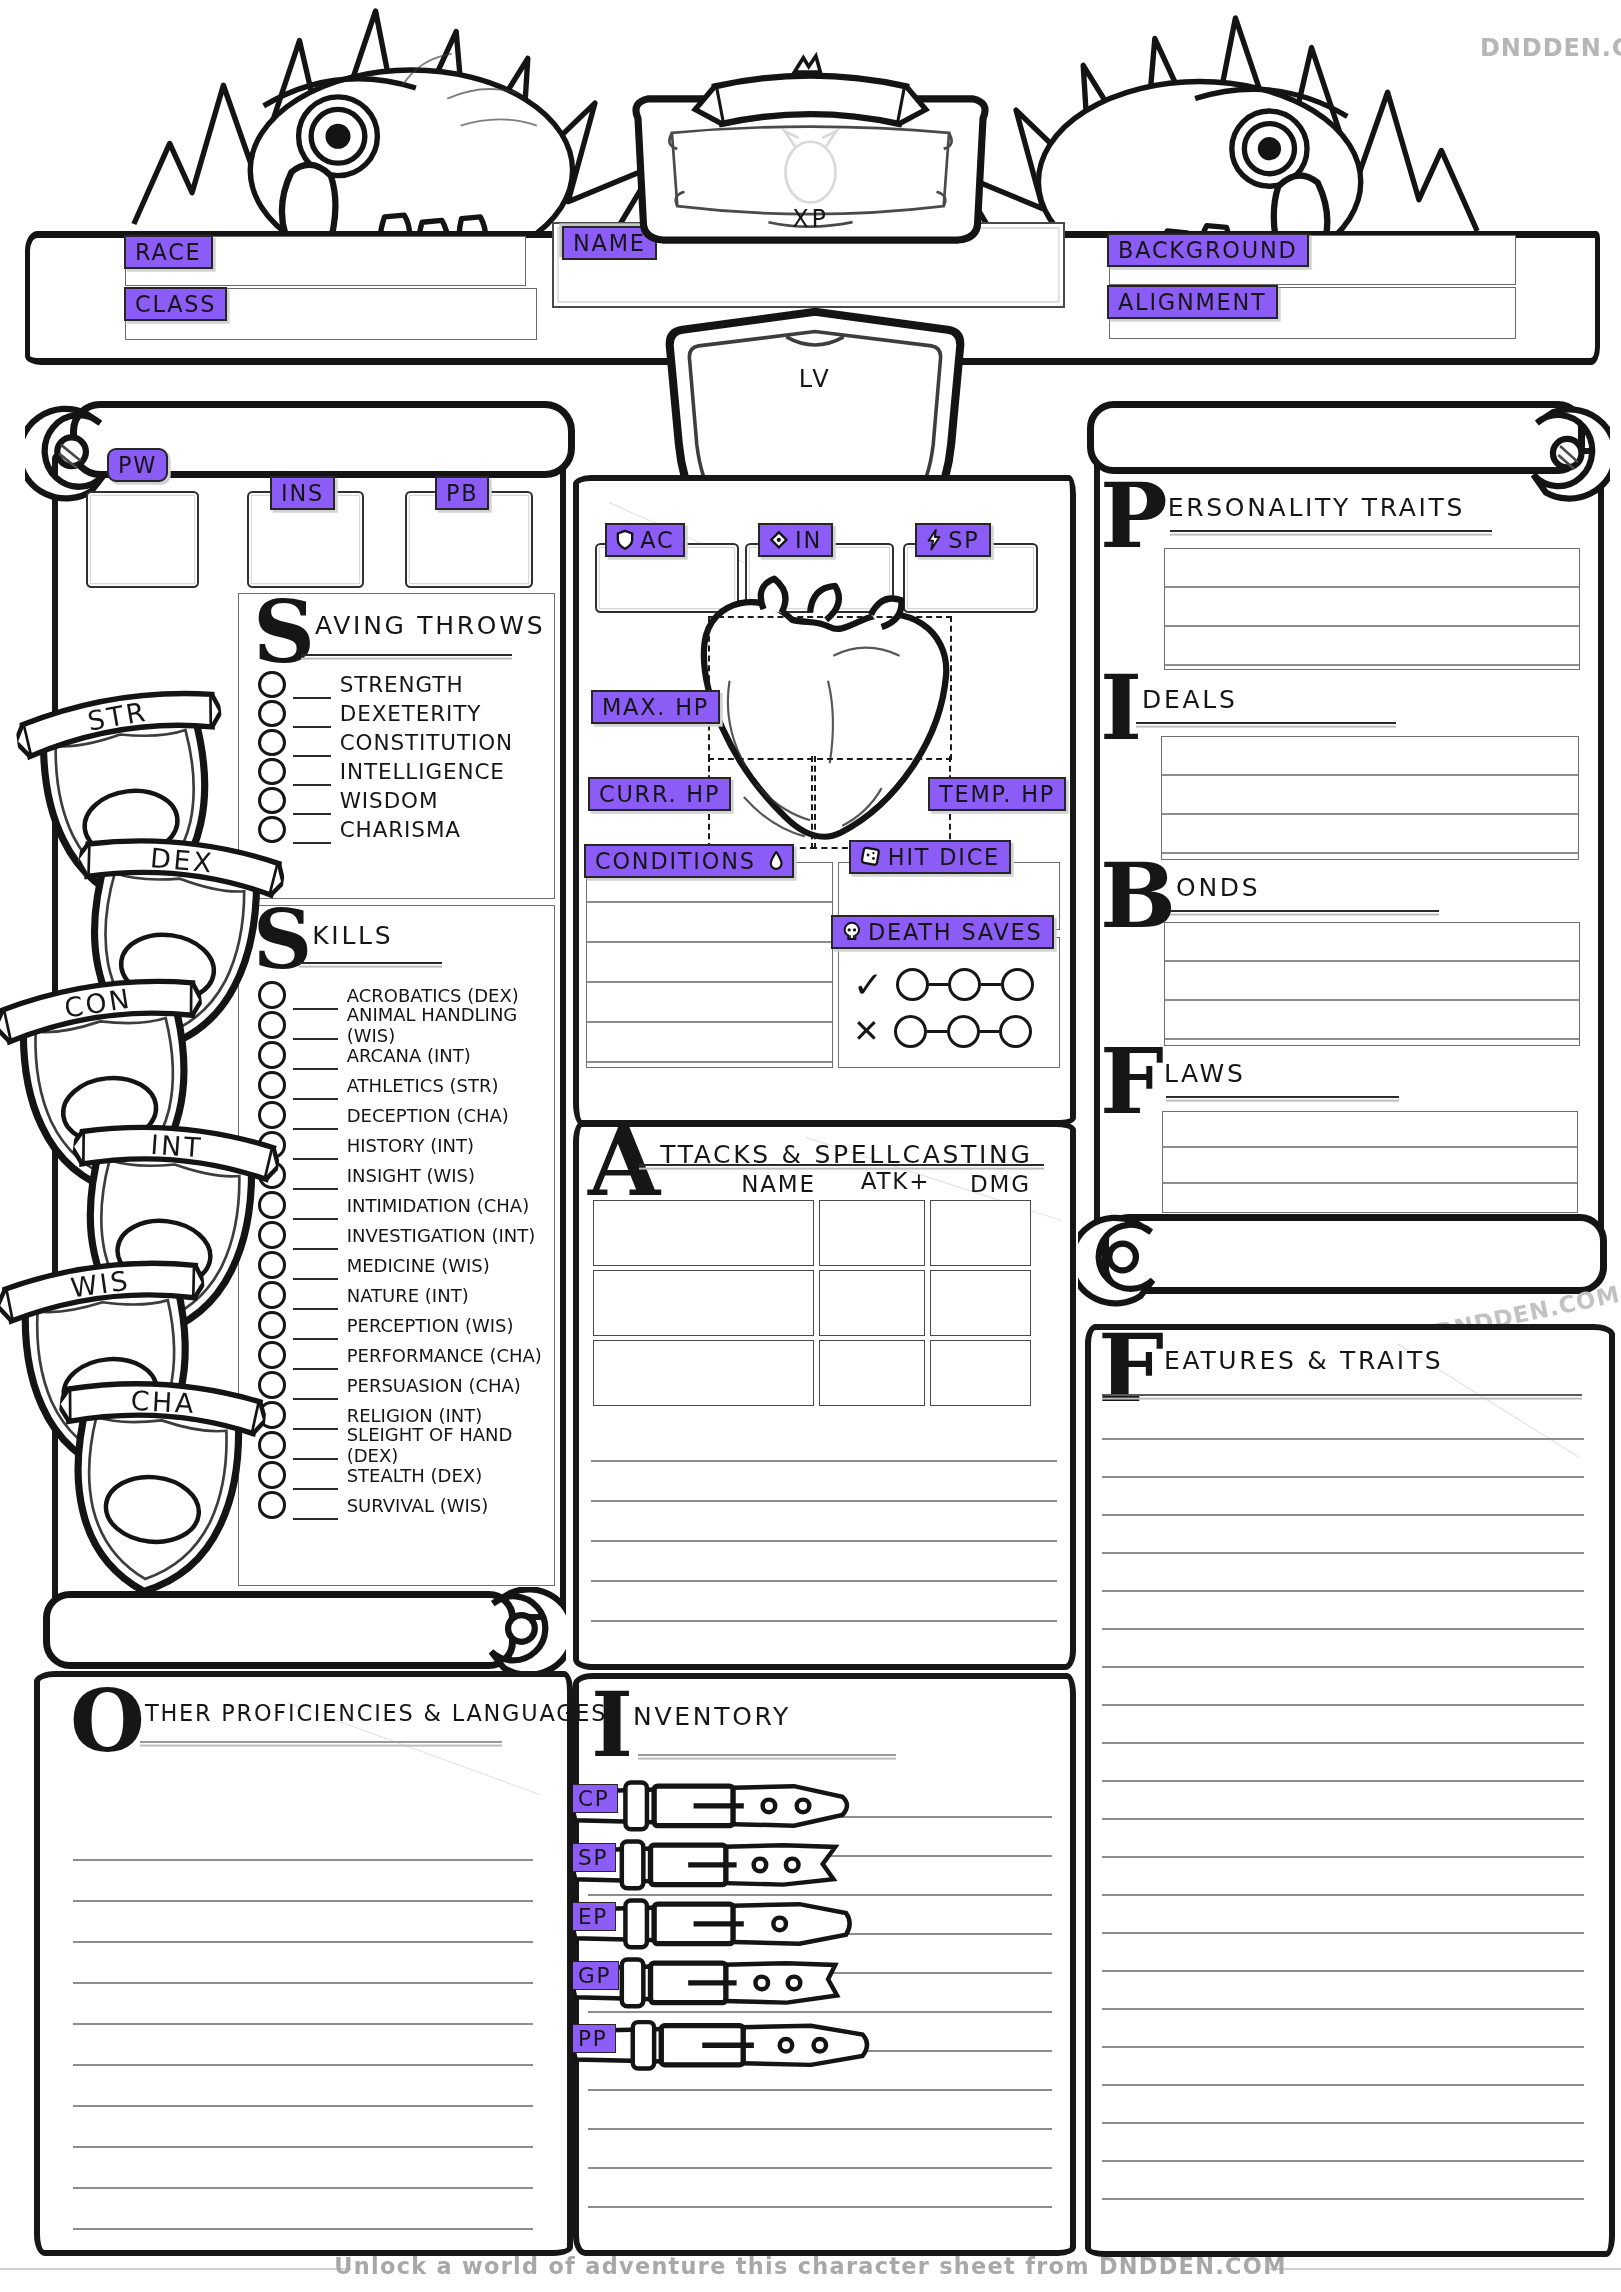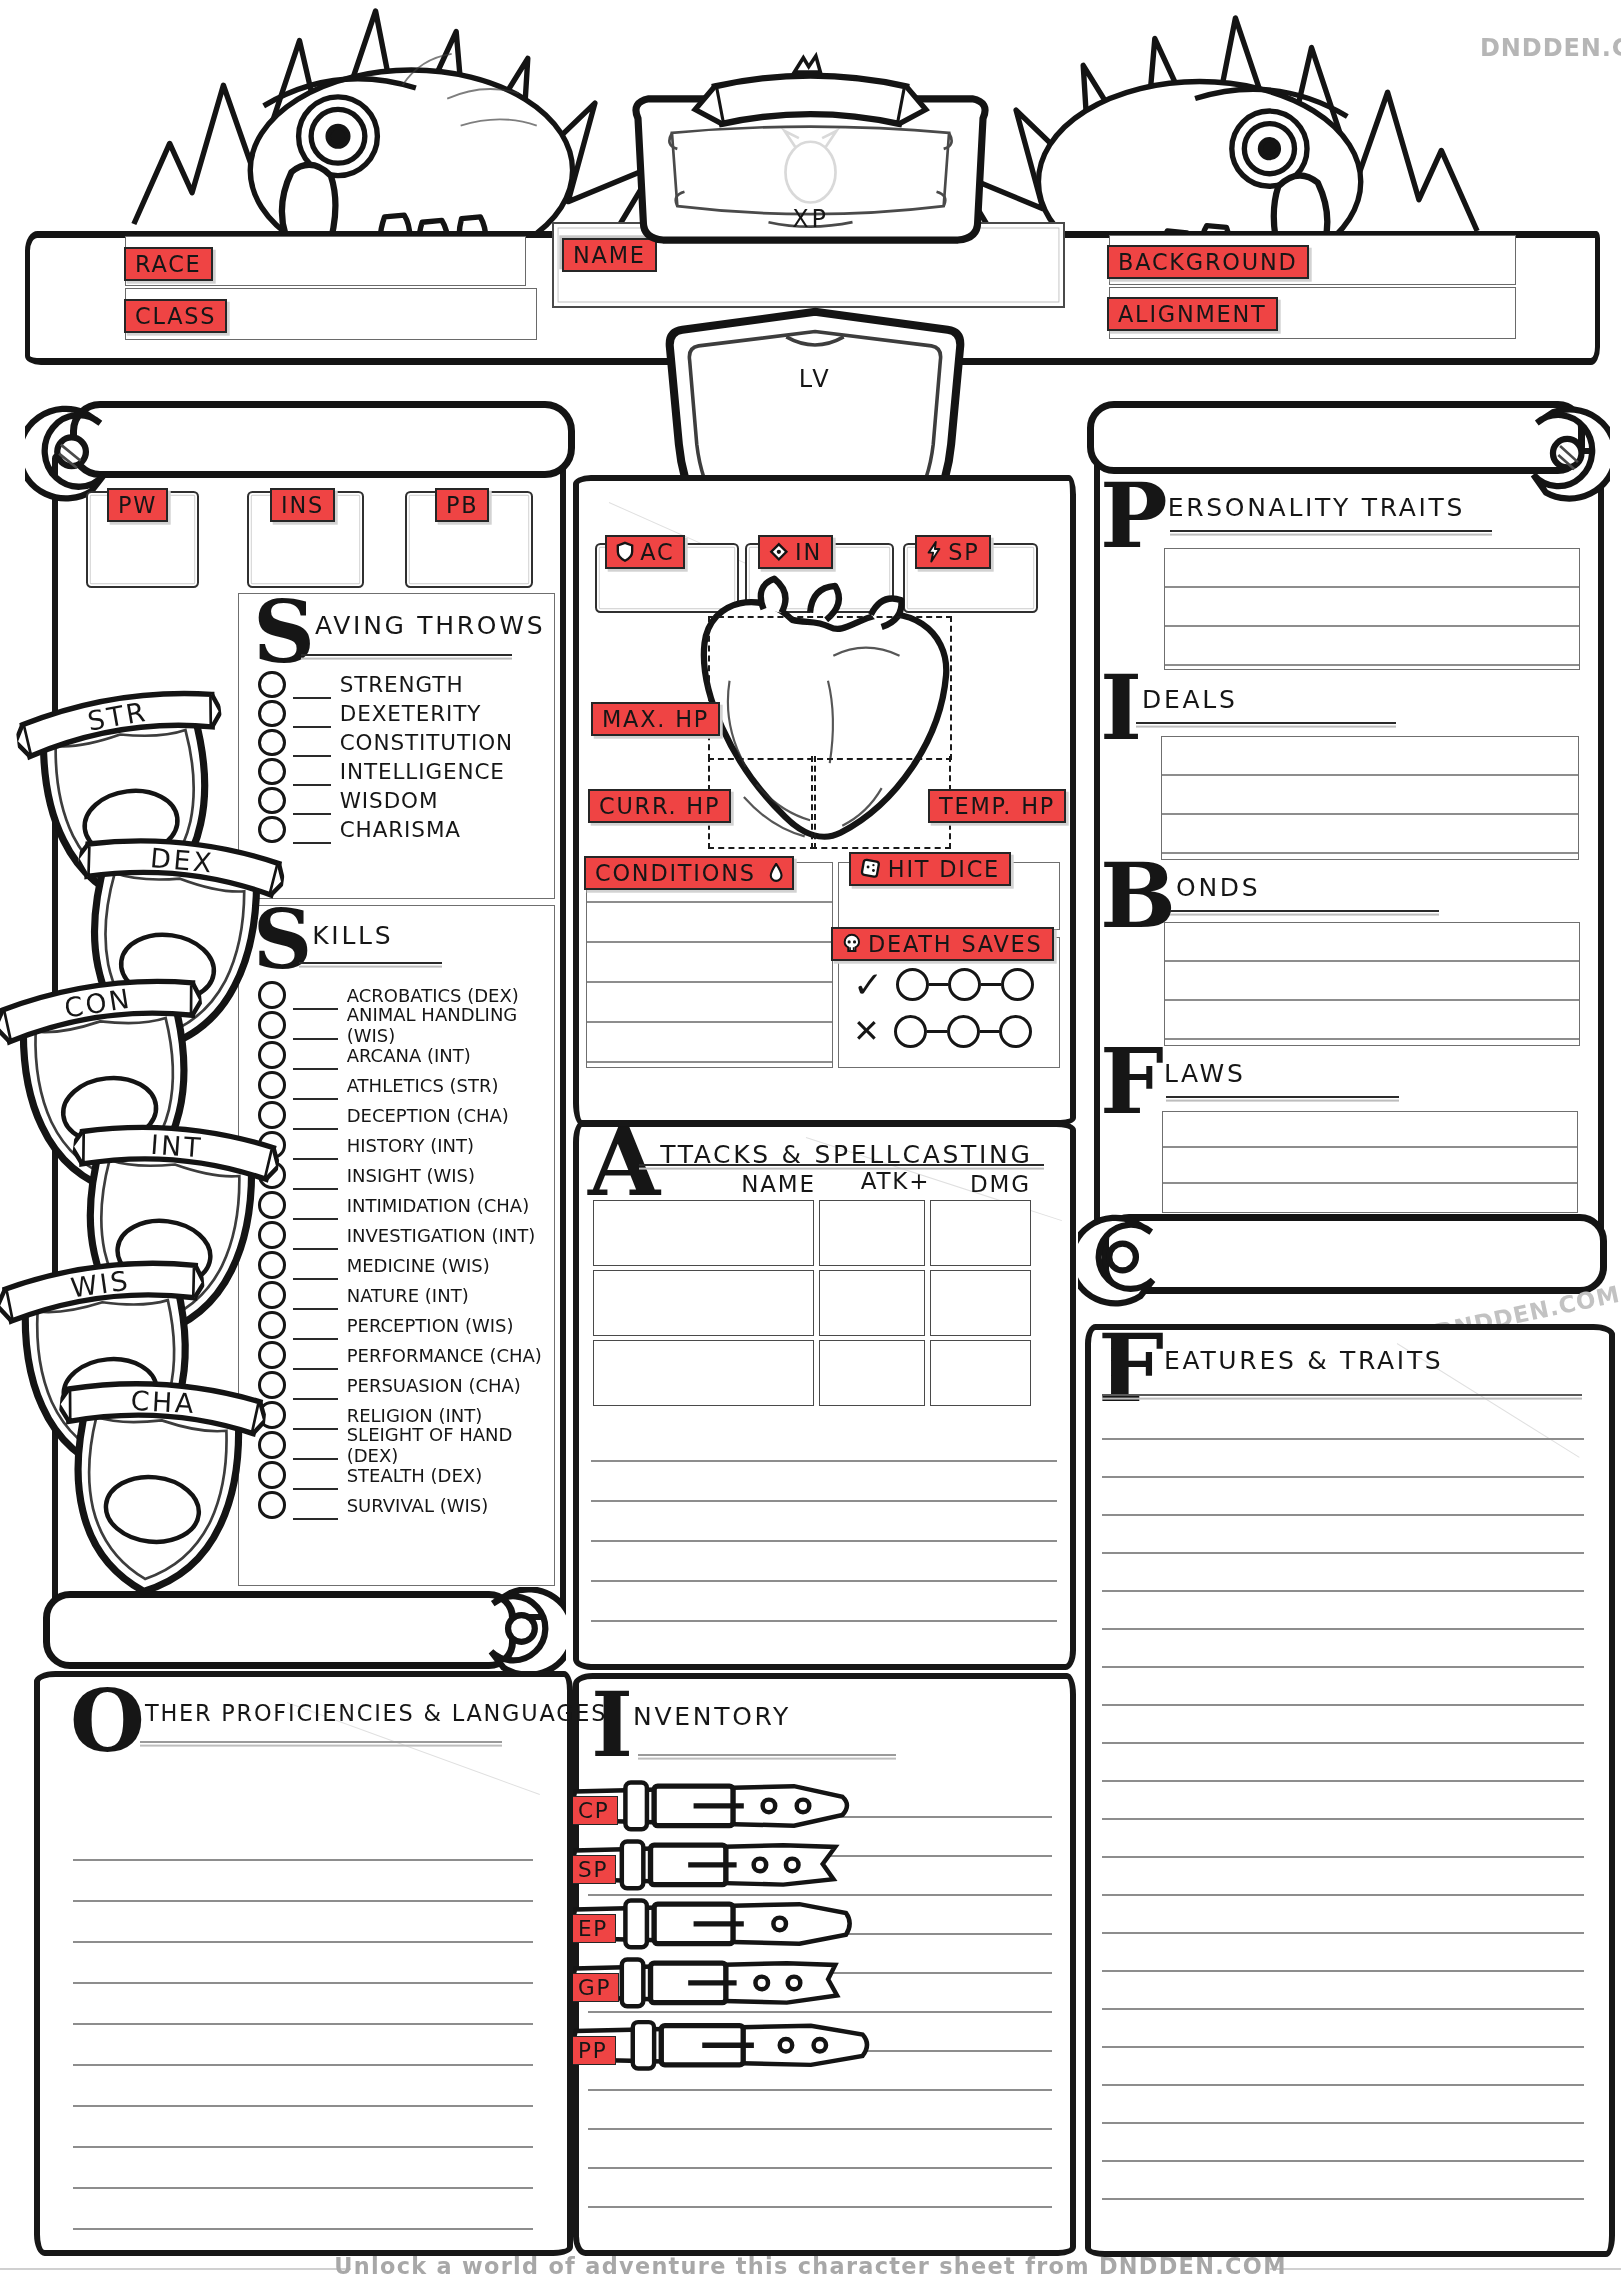--- a/index.html
+++ b/index.html
@@ -3,23 +3,23 @@
 <meta charset="utf-8">
 <style>
   html,body{margin:0;padding:0;background:#ffffff;}
   .sheet{position:relative;width:1621px;height:2293px;background:#fff;overflow:hidden;
          font-family:"DejaVu Sans",sans-serif;color:#161616;}
   .abs{position:absolute;}
   svg{display:block;}
   
   .panel{position:absolute;background:#fff;border:6.3px solid #171717;
          border-radius:18px 7.2px 21.5px 9px / 9px 19.7px 8px 23px;}
-  .chip{position:absolute;background:#ef4444;border:2.2px solid #262626;
+  .chip{position:absolute;background:#8b5cf6;border:2.2px solid #262626;
         box-shadow:2.7px 2.7px 0 #d2d2d2;display:flex;align-items:center;gap:6.3px;
-        padding:1.8px 9px;font-size:22.4px;letter-spacing:1.8px;white-space:nowrap;margin-top:12px;}
+        padding:1.8px 9px;font-size:22.4px;letter-spacing:1.8px;white-space:nowrap;}
   .chip.shadow-up{box-shadow:-2.7px -2.7px 0 #c7c7c7;}
   .fieldbox{position:absolute;background:#fff;border:1.8px solid #4a4a4a;}
   .statbox{position:absolute;background:#fff;border:2.2px solid #303030;border-radius:5.4px;
            box-shadow:inset 0 0 0 1.8px #fff, inset 0 0 0 2.7px #cccccc;}
   .lines{position:absolute;background-image:repeating-linear-gradient(
           to bottom, transparent 0, transparent calc(var(--gap) - 1.8px),
           #8d8d8d calc(var(--gap) - 1.8px), #8d8d8d var(--gap));}
   .linedbox{border:1.3px solid #6f6f6f;}
   .sec-hdr{position:absolute;display:flex;align-items:flex-start;}
   .dropcap{font-family:"DejaVu Serif",serif;font-weight:700;line-height:0.78;}
@@ -149,21 +149,21 @@
   </svg>
   <div class="abs" style="left:43px;top:1591px;width:459px;height:64px;background:#fff;border:7.2px solid #141414;border-radius:27px;"></div>
   <svg class="abs" style="left:484px;top:1587px;" width="82" height="90" viewBox="0 0 92 100">
     <g fill="#fff" stroke="#141414" stroke-width="7">
       <path d="M10,18 A36,36 0 1 1 8,72 L22,90 A50,48 0 1 0 30,6 Z"></path>
       <circle cx="42" cy="46" r="15"></circle>
     </g>
   </svg>
 
   <div class="statbox" style="left:86px;top:491px;width:109px;height:93px;"></div>
-  <div class="chip" style="left:107px;top:476px;">
+  <div class="chip" style="left:107px;top:448px;border-radius:9px;">
     <span>PW</span>
   </div>
   <div class="statbox" style="left:247px;top:491px;width:113px;height:93px;"></div>
   <div class="chip" style="left:270px;top:476px;">
     <span>INS</span>
   </div>
   <div class="statbox" style="left:405px;top:491px;width:124px;height:93px;"></div>
   <div class="chip" style="left:435px;top:476px;">
     <span>PB</span>
   </div>

